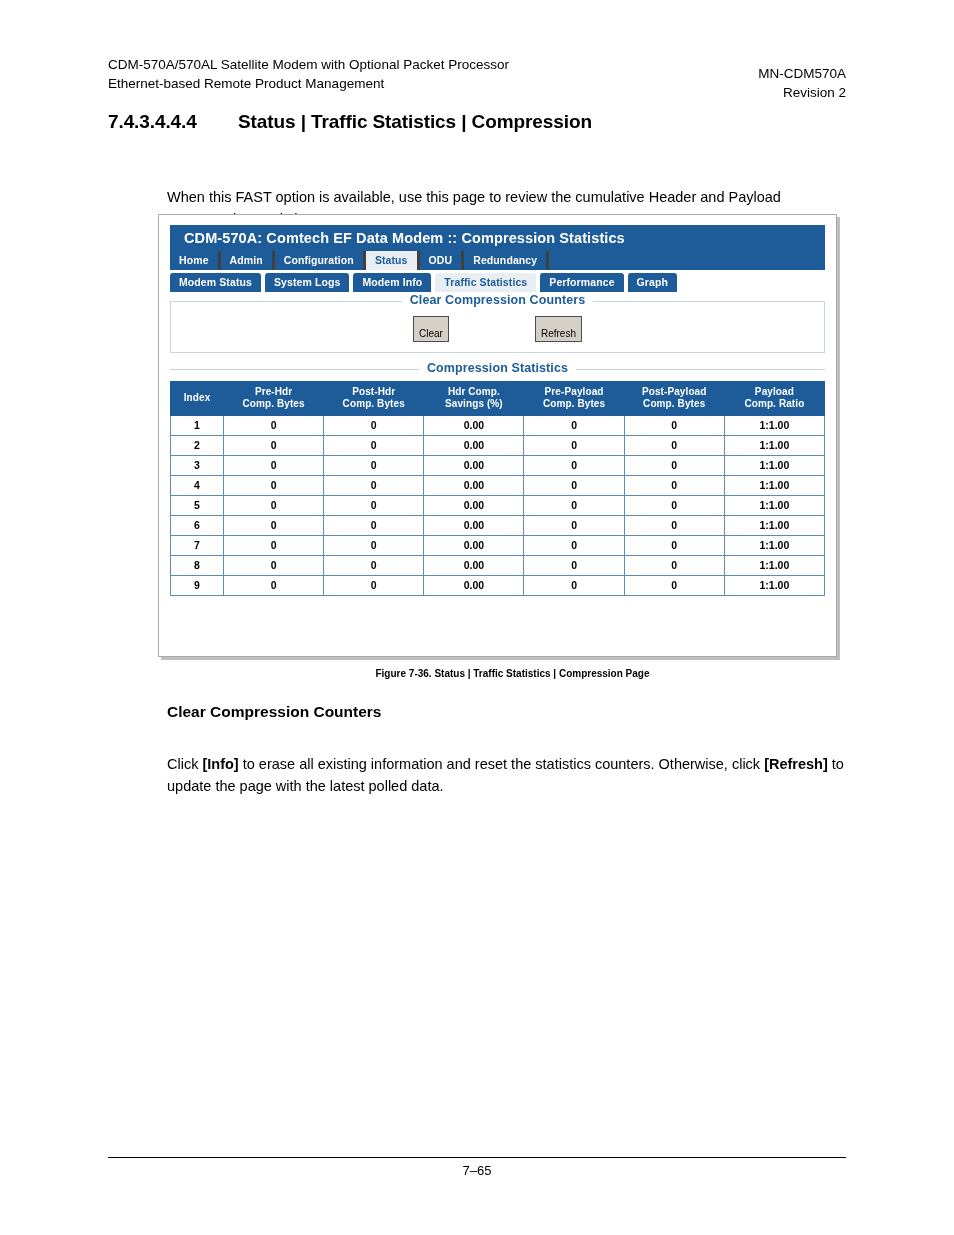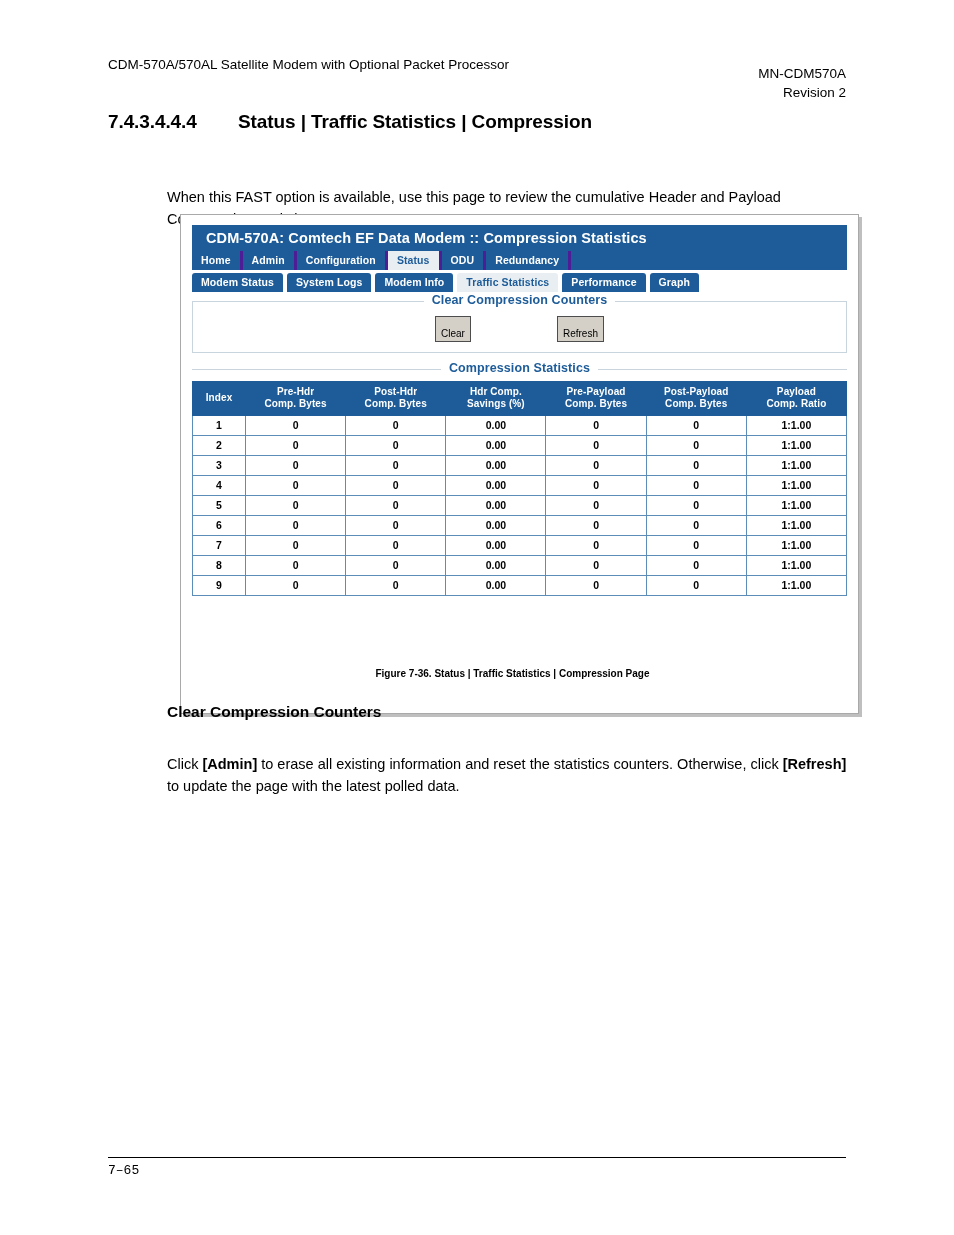--- a/index.html
+++ b/index.html
@@ -48,24 +48,24 @@
     top: 152px;
     width: 680px;
     font-size: 14.5px;
     line-height: 22px;
     margin-top: 34px;
   }
 
   
   .shot-frame {
     position: absolute;
-    left: 180px;
+    left: 158px;
     top: 214px;
     width: 679px;
-    height: 500px;
+    height: 443px;
     background: #ffffff;
     border: 1px solid #a9a9a9;
     box-shadow: 3px 3px 0 0 #bfbfbf;
     padding: 10px 11px 12px 11px;
   }
   .shot-inner { width: 100%; height: 100%; position: relative; }
 
   
   .ui-titlebar {
     background: #1d5c99;
@@ -79,21 +79,21 @@
   }
 
   
   .navrow {
     display: flex;
     align-items: stretch;
     height: 19px;
     margin-bottom: 3px;
     gap: 3px;
   }
-  .navrow.row1 { background: #4c1d95; margin-bottom: 3px; }
+  .navrow.row1 { background: #404040; margin-bottom: 3px; }
   .navrow.row1 .navfill { flex: 1; background: #1d5c99; }
   .tab {
     background: #1d5c99;
     color: #ffffff;
     font-size: 10.5px;
     font-weight: bold;
     line-height: 19px;
     padding: 0 9px;
     border-radius: 3px 3px 0 0;
     white-space: nowrap;
@@ -214,30 +214,31 @@
     left: 108px;
     top: 1157px;
     width: 738px;
     border-top: 1.5px solid #000000;
   }
   .footer-num {
     position: absolute;
     left: 108px;
     top: 1163px;
     width: 738px;
+    text-align: center;
     font-size: 13px;
-    font-family: Liberation Mono, monospace;
   }
 </style>
 </head>
 <body>
 
 <div class="doc-header">
   <div class="doc-header-left">
     <div>CDM-570A/570AL Satellite Modem with Optional Packet Processor</div>
+    <div>Ethernet-based Remote Product Management</div>
   </div>
   <div class="doc-header-right">
     <div>MN-CDM570A</div>
     <div>Revision 2</div>
   </div>
 </div>
 
 <div class="section-heading">
   <span class="sec-num">7.4.3.4.4.4</span><span>Status | Traffic Statistics | Compression</span>
 </div>
@@ -376,17 +377,17 @@
     </div>
 
   </div>
 </div>
 
 <div class="fig-caption">Figure 7-36. Status | Traffic Statistics | Compression Page</div>
 
 <div class="sub-heading">Clear Compression Counters</div>
 
 <p class="body-para">
-  <span>Click </span><b>[Admin]</b><span> to erase all existing information and reset the statistics counters. Otherwise, click </span><b>[Refresh]</b><span> to update the page with the latest polled data.</span>
+  <span>Click </span><b>[Info]</b><span> to erase all existing information and reset the statistics counters. Otherwise, click </span><b>[Refresh]</b><span> to update the page with the latest polled data.</span>
 </p>
 
 <div class="footer-rule"></div>
 <div class="footer-num">7–65</div>
 
 </body></html>

